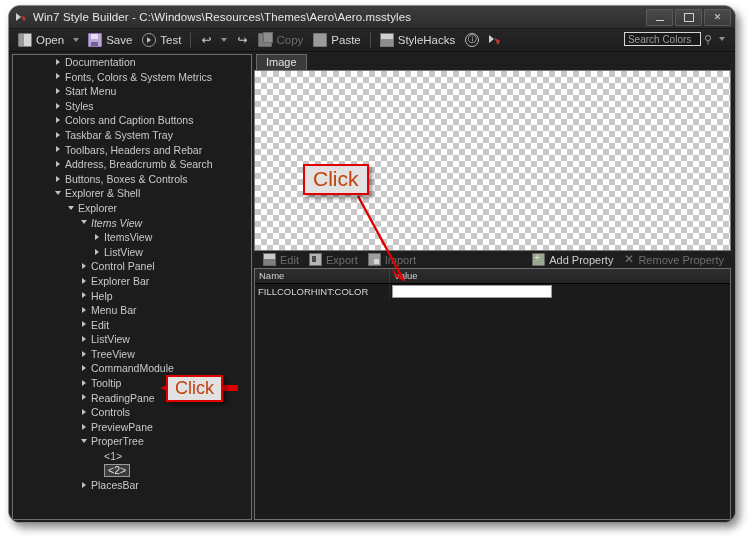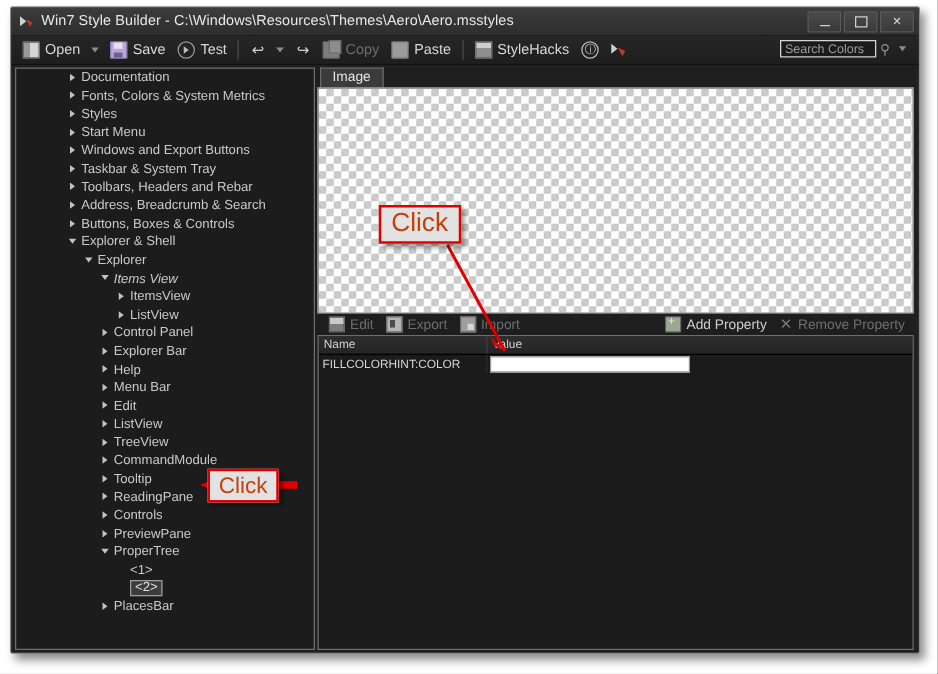--- a/index.html
+++ b/index.html
@@ -10,21 +10,21 @@
     font-family: "Liberation Sans", sans-serif;
   }
 
   
   #app-window {
     position: absolute;
     left: 8px; top: 5px;
     width: 728px; height: 518px;
     background: #2b2b2b;
     border: 1px solid #8a8a8a;
-    border-radius: 2px;
+    border-radius: 12px;
     box-shadow: 4px 5px 8px rgba(0,0,0,0.45);
     box-sizing: border-box;
     overflow: hidden;
   }
 
   
   #title-bar {
     position: relative;
     height: 22px;
     background: linear-gradient(to bottom, #3d3d3d 0%, #343434 50%, #2e2e2e 100%);
@@ -392,29 +392,29 @@
           <div class="tree-row" style="padding-left: 6px;">
             <span class="tw-arrow closed"></span>
             <span class="tree-label">Documentation</span>
           </div>
           <div class="tree-row" style="padding-left: 6px;">
             <span class="tw-arrow closed"></span>
             <span class="tree-label">Fonts, Colors &amp; System Metrics</span>
           </div>
           <div class="tree-row" style="padding-left: 6px;">
             <span class="tw-arrow closed"></span>
+            <span class="tree-label">Start Menu</span>
+          </div>
+          <div class="tree-row" style="padding-left: 6px;">
+            <span class="tw-arrow closed"></span>
             <span class="tree-label">Styles</span>
           </div>
           <div class="tree-row" style="padding-left: 6px;">
             <span class="tw-arrow closed"></span>
-            <span class="tree-label">Start Menu</span>
-          </div>
-          <div class="tree-row" style="padding-left: 6px;">
-            <span class="tw-arrow closed"></span>
-            <span class="tree-label">Windows and Export Buttons</span>
+            <span class="tree-label">Colors and Caption Buttons</span>
           </div>
           <div class="tree-row" style="padding-left: 6px;">
             <span class="tw-arrow closed"></span>
             <span class="tree-label">Taskbar &amp; System Tray</span>
           </div>
           <div class="tree-row" style="padding-left: 6px;">
             <span class="tw-arrow closed"></span>
             <span class="tree-label">Toolbars, Headers and Rebar</span>
           </div>
           <div class="tree-row" style="padding-left: 6px;">

